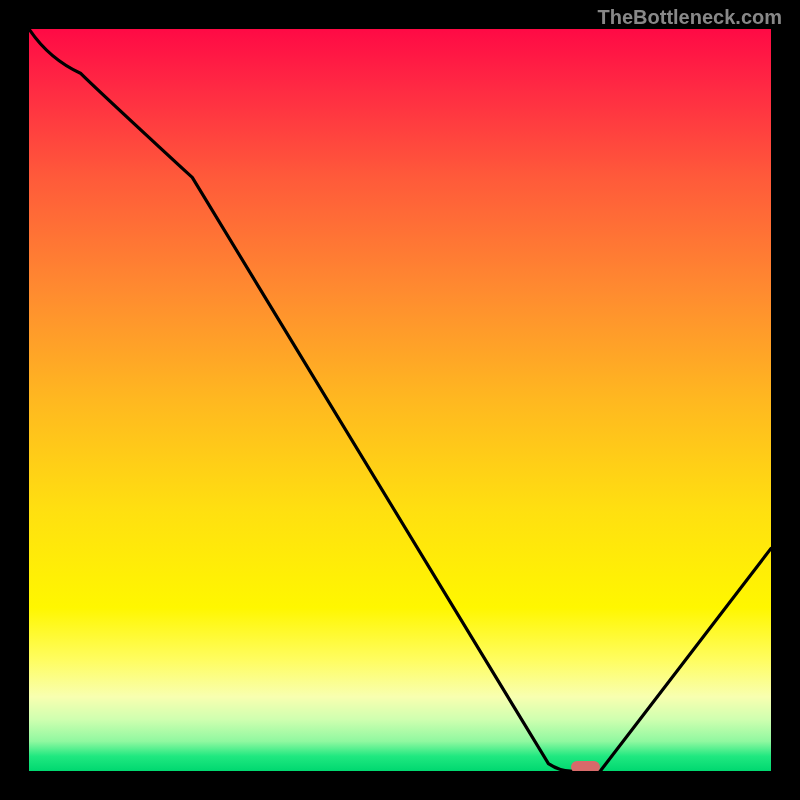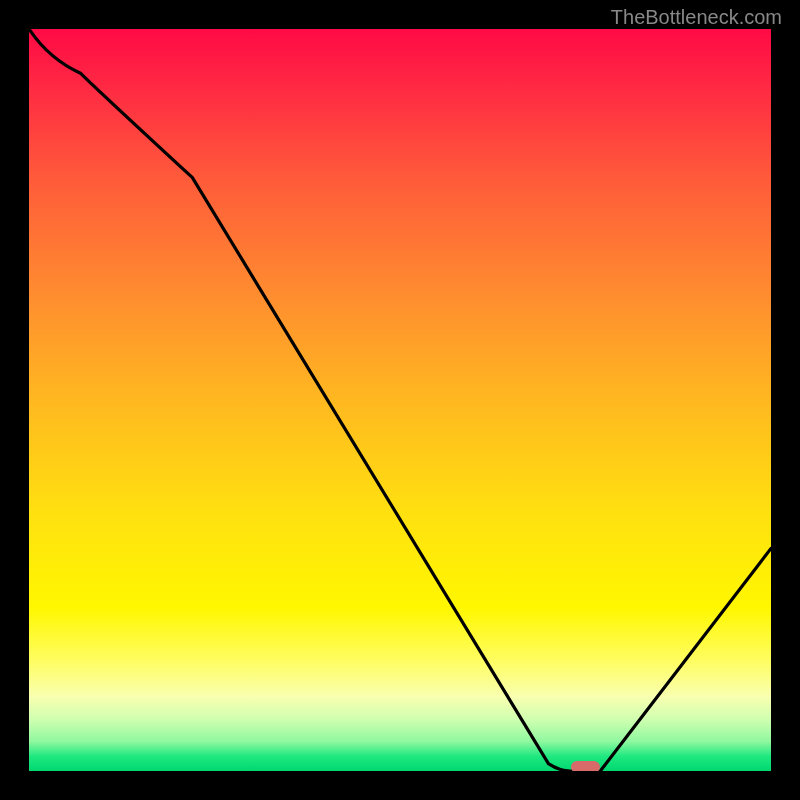--- a/index.html
+++ b/index.html
@@ -10,21 +10,21 @@
     background: #000;
     position: relative;
     font-family: Arial, sans-serif;
   }
   .watermark {
     position: absolute;
     top: 6px;
     right: 18px;
     color: #888;
     font-size: 20px;
-    font-weight: 400;
+    font-weight: 700;
     z-index: 10;
   }
   .plot-area {
     position: absolute;
     left: 29px;
     top: 29px;
     width: 742px;
     height: 742px;
     overflow: hidden;
   }

